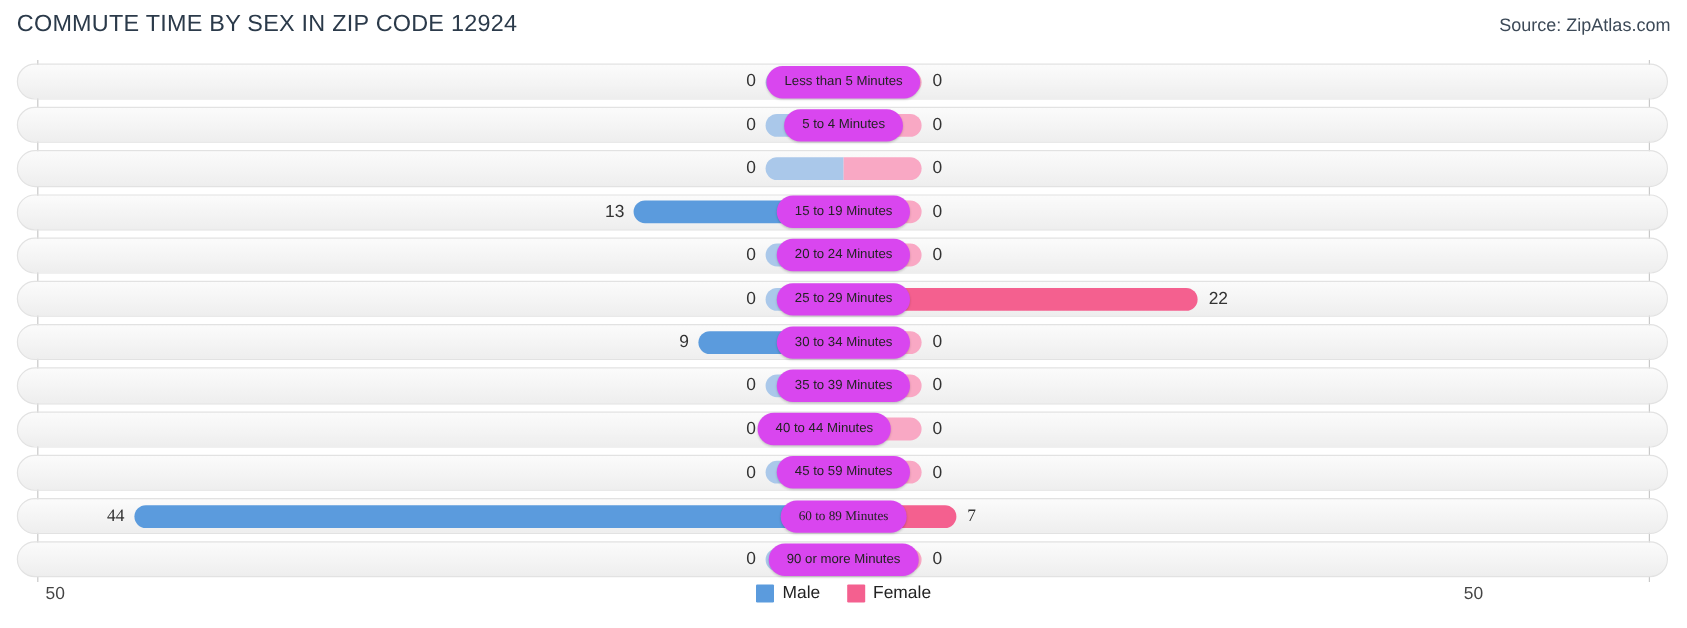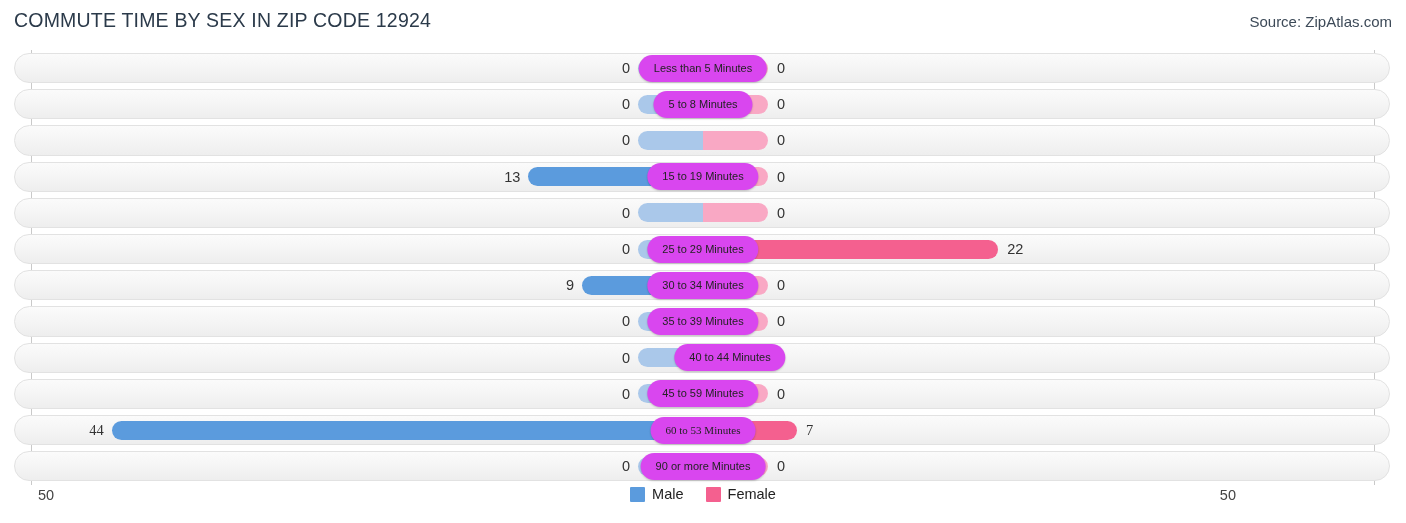--- a/index.html
+++ b/index.html
@@ -185,21 +185,21 @@
           <div class="val val-male" style="right: 776px;">0</div>
           <div class="val val-female" style="left: 777px;">0</div>
           <div class="cat-pill" style="left: 703px;">Less than 5 Minutes</div>
         </div>
         <div class="row" style="top: 36.2px;">
           <div class="track"></div>
           <div class="bar bar-male" style="width: 65px;"></div>
           <div class="bar bar-female" style="width: 65px;"></div>
           <div class="val val-male" style="right: 776px;">0</div>
           <div class="val val-female" style="left: 777px;">0</div>
-          <div class="cat-pill" style="left: 703px;">5 to 8 Minutes</div>
+          <div class="cat-pill" style="left: 703px;">5 to 4 Minutes</div>
         </div>
         <div class="row" style="top: 72.4px;">
           <div class="track"></div>
           <div class="bar bar-male" style="width: 65px;"></div>
           <div class="bar bar-female" style="width: 65px;"></div>
           <div class="val val-male" style="right: 776px;">0</div>
           <div class="val val-female" style="left: 777px;">0</div>
         </div>
         <div class="row" style="top: 108.6px;">
           <div class="track"></div>
@@ -208,20 +208,21 @@
           <div class="val val-male" style="right: 885.72px;">13</div>
           <div class="val val-female" style="left: 777px;">0</div>
           <div class="cat-pill" style="left: 703px;">15 to 19 Minutes</div>
         </div>
         <div class="row" style="top: 144.8px;">
           <div class="track"></div>
           <div class="bar bar-male" style="width: 65px;"></div>
           <div class="bar bar-female" style="width: 65px;"></div>
           <div class="val val-male" style="right: 776px;">0</div>
           <div class="val val-female" style="left: 777px;">0</div>
+          <div class="cat-pill" style="left: 703px;">20 to 24 Minutes</div>
         </div>
         <div class="row" style="top: 181px;">
           <div class="track"></div>
           <div class="bar bar-male" style="width: 65px;"></div>
           <div class="bar bar-female strong" style="width: 295.24px;"></div>
           <div class="val val-male" style="right: 776px;">0</div>
           <div class="val val-female" style="left: 1007.24px;">22</div>
           <div class="cat-pill" style="left: 703px;">25 to 29 Minutes</div>
         </div>
         <div class="row" style="top: 217.2px;">
@@ -239,37 +240,37 @@
           <div class="val val-male" style="right: 776px;">0</div>
           <div class="val val-female" style="left: 777px;">0</div>
           <div class="cat-pill" style="left: 703px;">35 to 39 Minutes</div>
         </div>
         <div class="row" style="top: 289.6px;">
           <div class="track"></div>
           <div class="bar bar-male" style="width: 65px;"></div>
           <div class="bar bar-female" style="width: 65px;"></div>
           <div class="val val-male" style="right: 776px;">0</div>
           <div class="val val-female" style="left: 777px;">0</div>
-          <div class="cat-pill" style="left: 730px; text-align: right;">40 to 44 Minutes</div>
+          <div class="cat-pill" style="left: 687px; text-align: right;">40 to 44 Minutes</div>
         </div>
         <div class="row" style="top: 325.8px;">
           <div class="track"></div>
           <div class="bar bar-male" style="width: 65px;"></div>
           <div class="bar bar-female" style="width: 65px;"></div>
           <div class="val val-male" style="right: 776px;">0</div>
           <div class="val val-female" style="left: 777px;">0</div>
           <div class="cat-pill" style="left: 703px;">45 to 59 Minutes</div>
         </div>
         <div class="row" style="top: 362px; font-family: Liberation Serif, serif;">
           <div class="track"></div>
           <div class="bar bar-male strong" style="width: 591.36px;"></div>
           <div class="bar bar-female strong" style="width: 93.94px;"></div>
           <div class="val val-male" style="right: 1302.36px;">44</div>
           <div class="val val-female" style="left: 805.94px;">7</div>
-          <div class="cat-pill" style="left: 703px;">60 to 53 Minutes</div>
+          <div class="cat-pill" style="left: 703px;">60 to 89 Minutes</div>
         </div>
         <div class="row" style="top: 398.2px;">
           <div class="track"></div>
           <div class="bar bar-male" style="width: 65px;"></div>
           <div class="bar bar-female" style="width: 65px;"></div>
           <div class="val val-male" style="right: 776px;">0</div>
           <div class="val val-female" style="left: 777px;">0</div>
           <div class="cat-pill" style="left: 703px;">90 or more Minutes</div>
         </div>
       </div>

